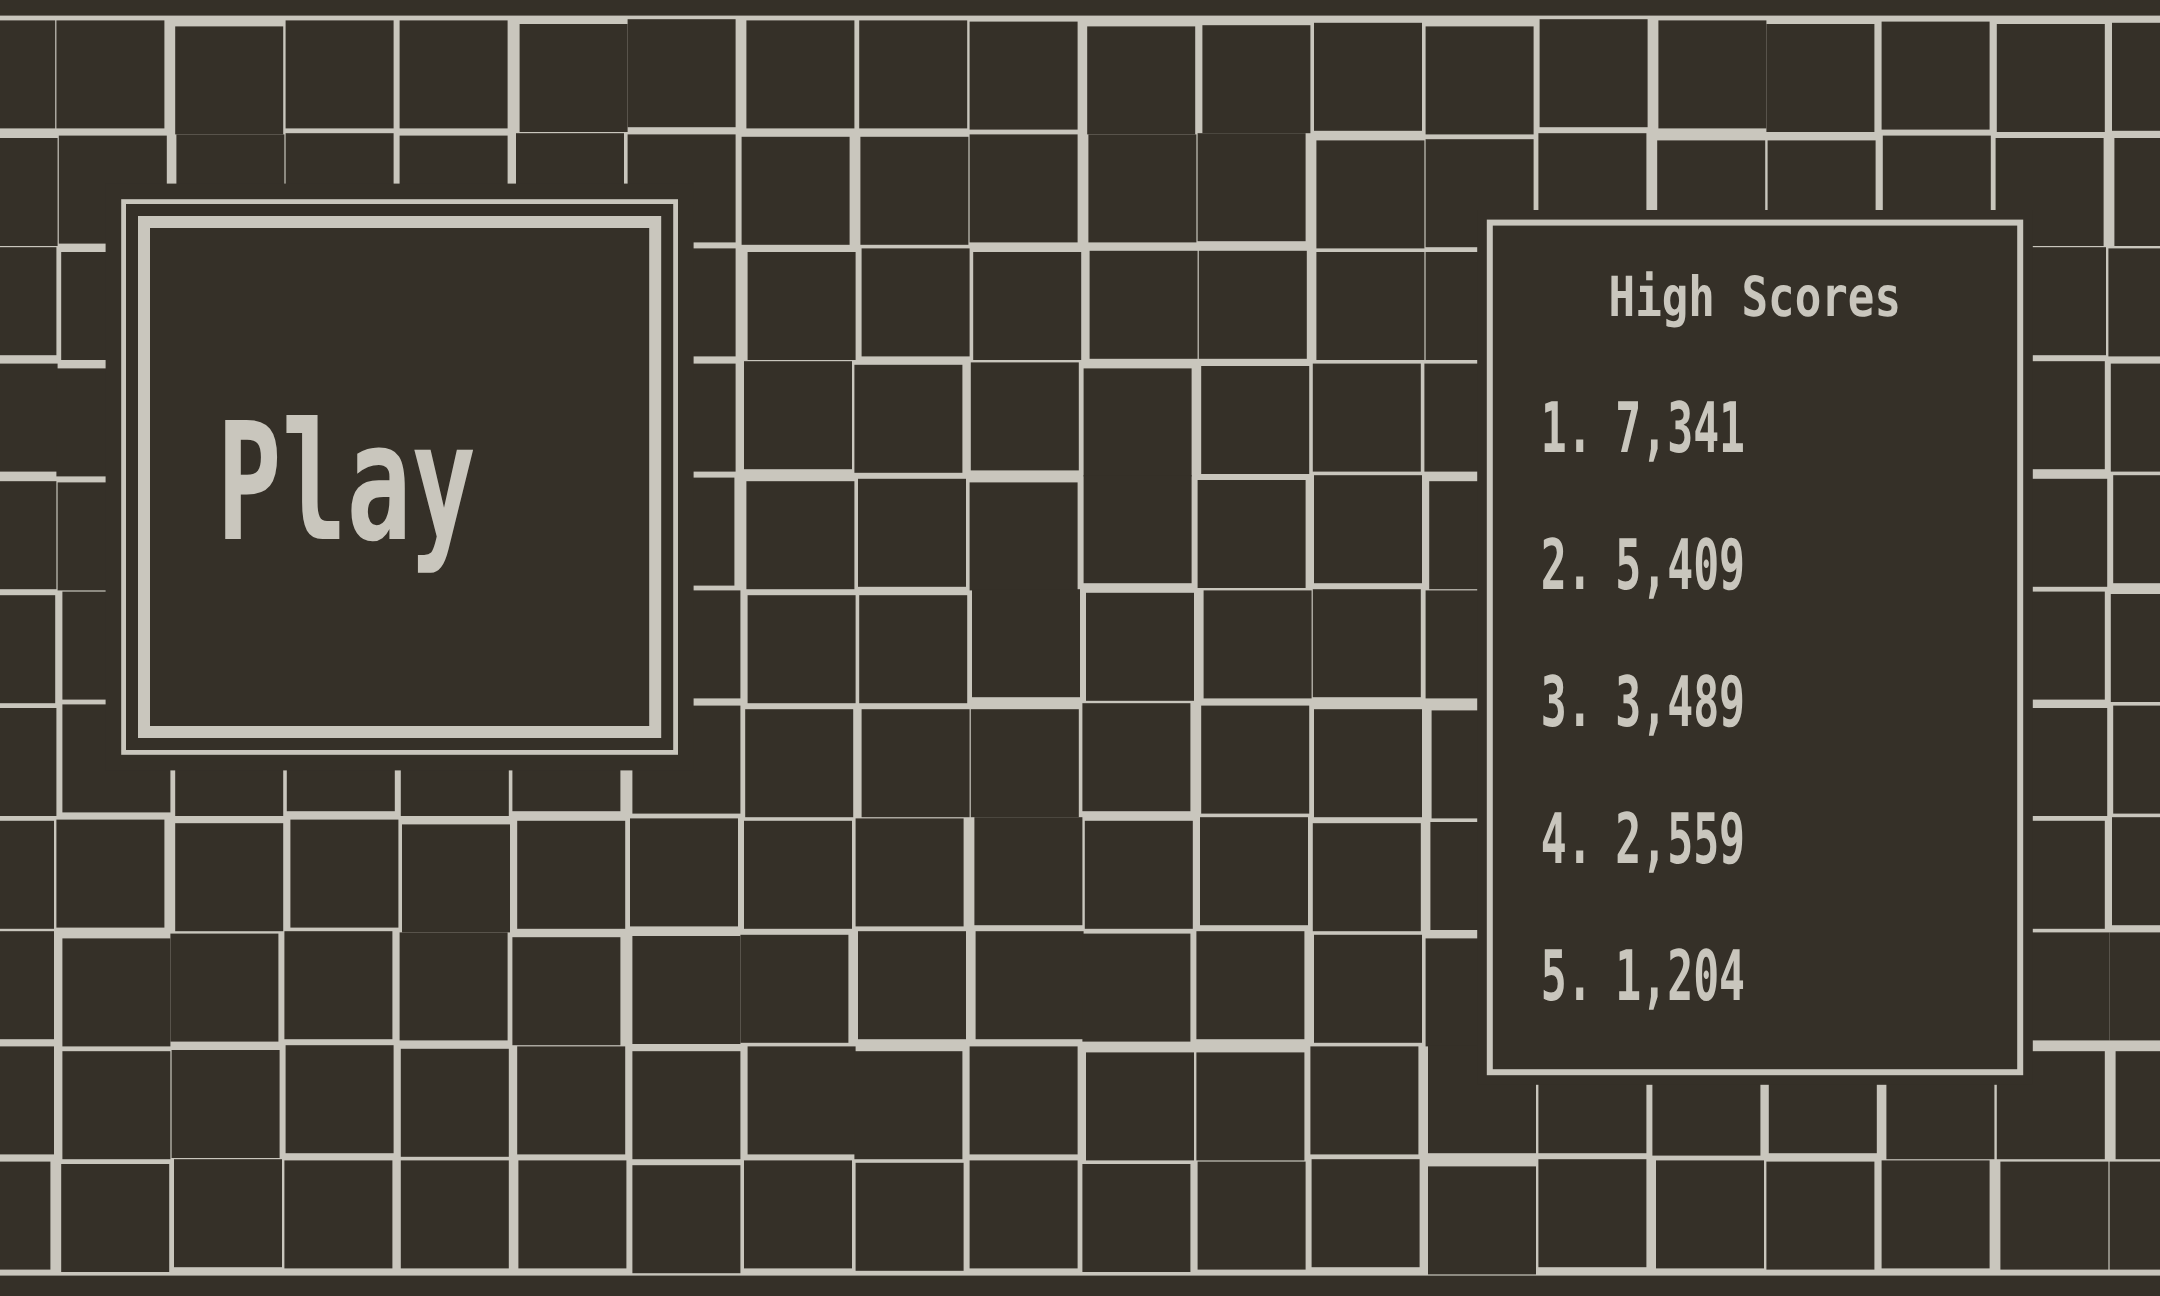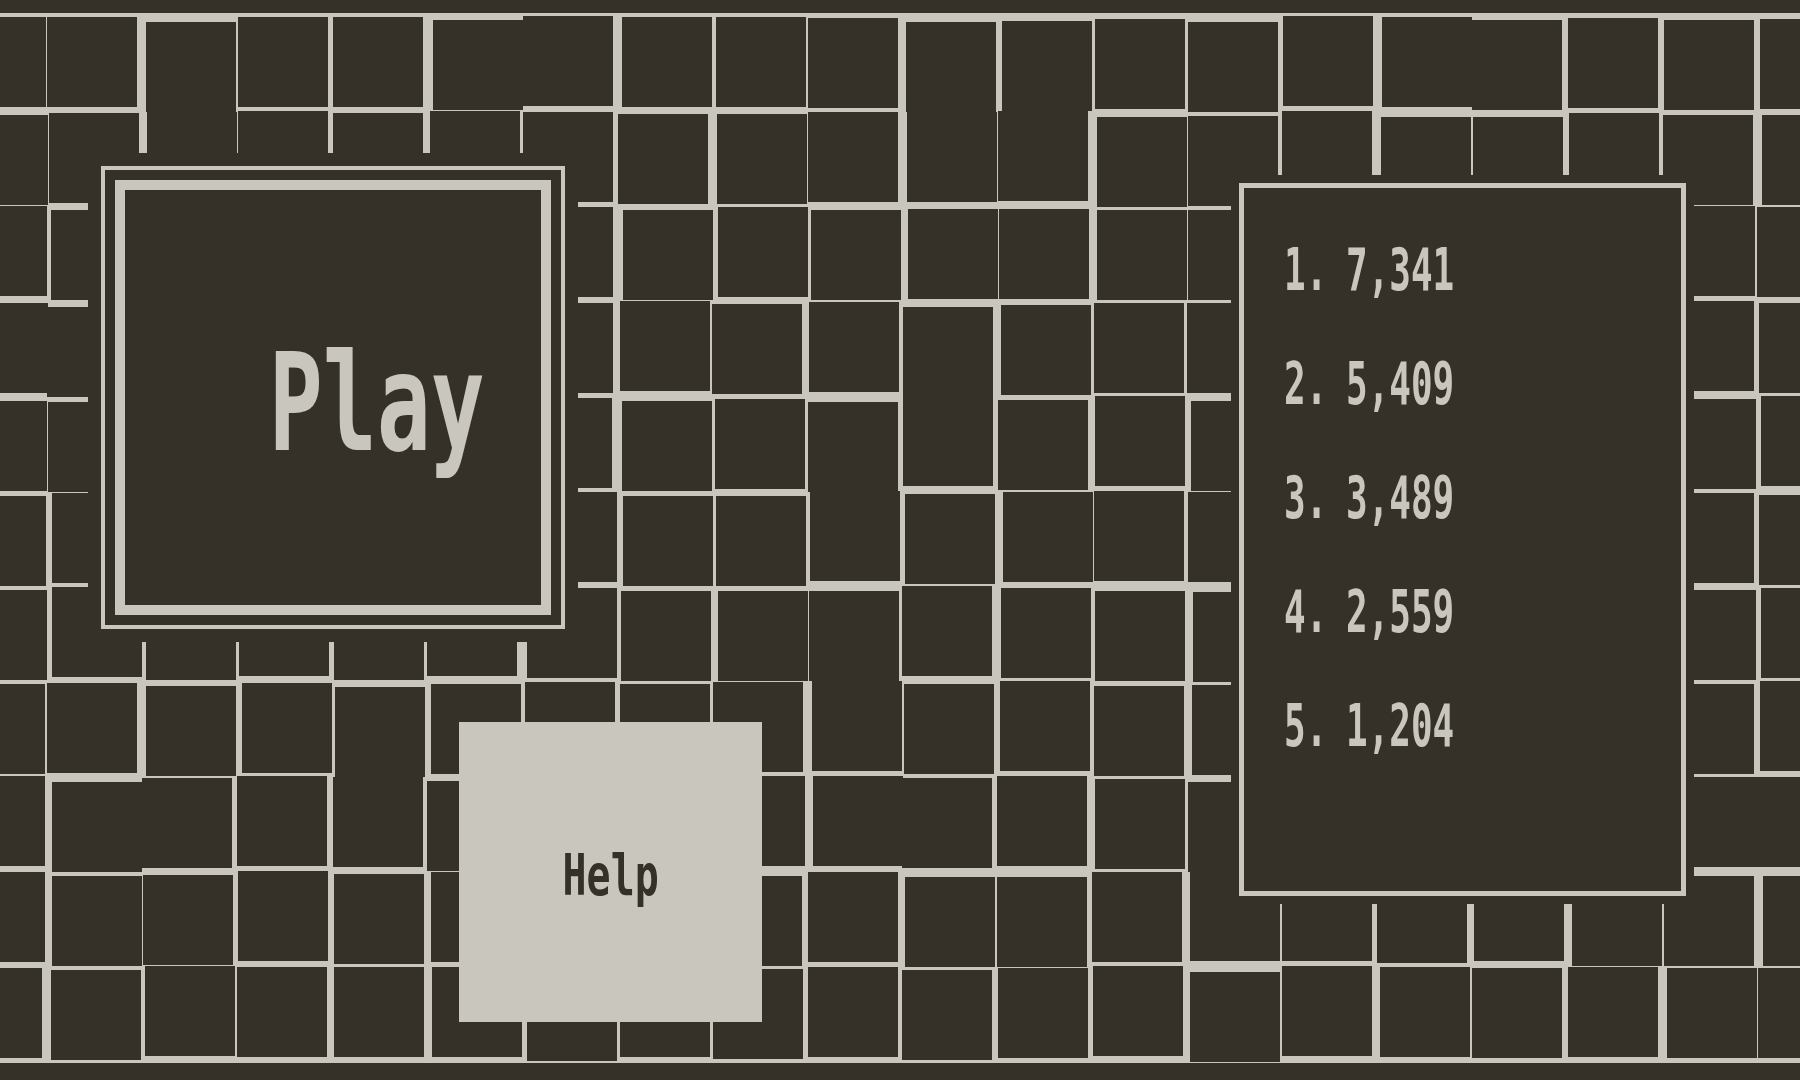--- a/index.html
+++ b/index.html
@@ -13,21 +13,21 @@
   #grid { position:absolute; inset:0; z-index:0; }
   .tile { position:absolute; width:90px; height:90px; background:var(--background_dark, #353028); }
   .strip { position:absolute; left:-10px; width:1820px; background:var(--background_dark, #353028); }
   #strip-top { top:0; height:13px; }
   #strip-bottom { top:1063px; height:17px; }
   
   .play-zone { position:absolute; left:88px; top:153px; width:490px; height:489px;
     background:var(--background_dark, #353028); z-index:2; }
   .play-outer { position:absolute; inset:13px; border:4px solid var(--grid_line, #c9c6bd); cursor:pointer; }
   .play-inner { position:absolute; inset:10px; border:10px solid var(--grid_line, #c9c6bd);
-    display:flex; align-items:center; justify-content:flex-end; }
+    display:flex; align-items:center; justify-content:flex-start; }
   .play-label { font-size:136px; line-height:1; color:var(--text_light, #c9c6bd);
     display:inline-block; transform:scaleX(0.66) translateY(5px); white-space:nowrap; }
   
   .btn-light { position:absolute; background:var(--panel_light, #c9c6bd);
     color:var(--text_dark, #353028); display:flex; align-items:center; justify-content:center;
     z-index:2; cursor:pointer; border:none; }
   #credits-button { left:92px; top:722px; width:303px; height:301px; }
   #help-button    { left:459px; top:722px; width:303px; height:300px; }
   .btn-label { font-size:57px; line-height:1; display:inline-block; transform:scaleX(0.7) translateY(3px); white-space:nowrap; }
   
@@ -274,26 +274,26 @@
 
   <div class="play-zone">
     <div class="play-outer">
       <div class="play-inner">
         <span class="play-label">Play</span>
       </div>
     </div>
   </div>
 
 
-  <div id="help-button" class="btn-light">
-    <span class="btn-label">Help</span>
-  </div>
 
   <div class="hs-zone">
     <div class="hs-panel">
+      <div class="hs-title">
+        <span class="pix">High Scores</span>
+      </div>
       <div class="hs-list">
         <div class="hs-item">
           <span class="pix rank">1.</span>
           <span class="pix score-val">7,341</span>
         </div>
         <div class="hs-item">
           <span class="pix rank">2.</span>
           <span class="pix score-val">5,409</span>
         </div>
         <div class="hs-item">

